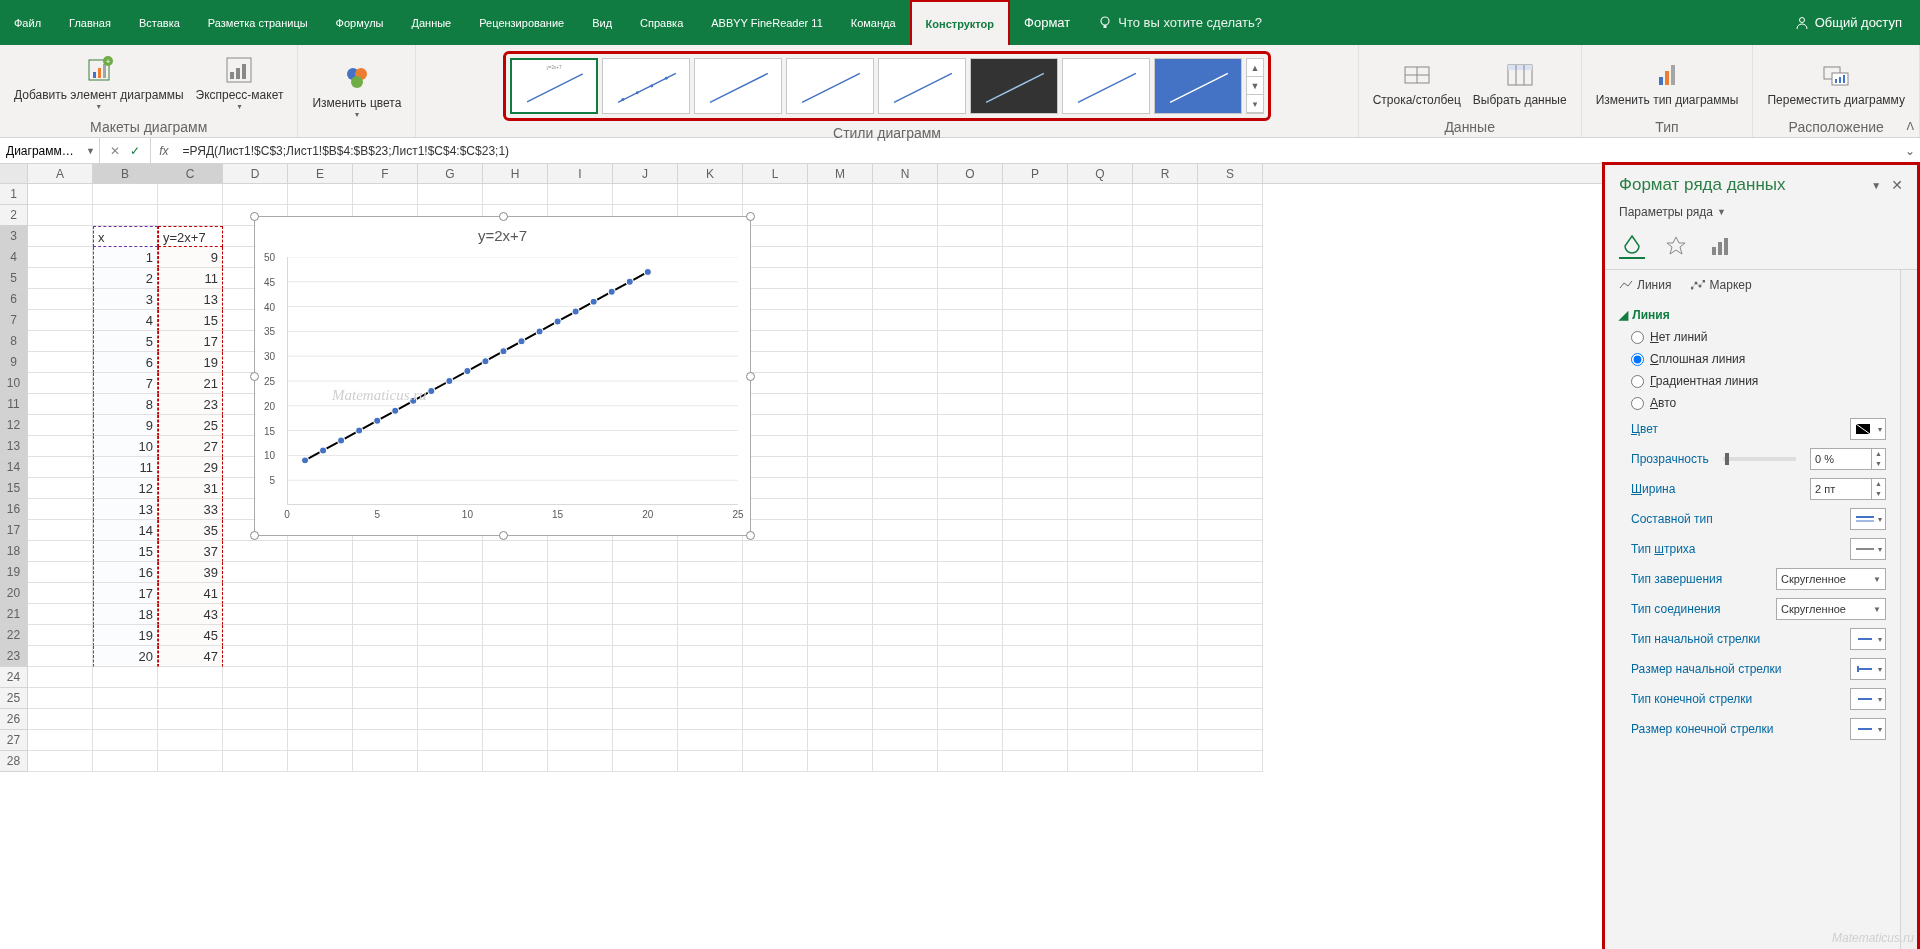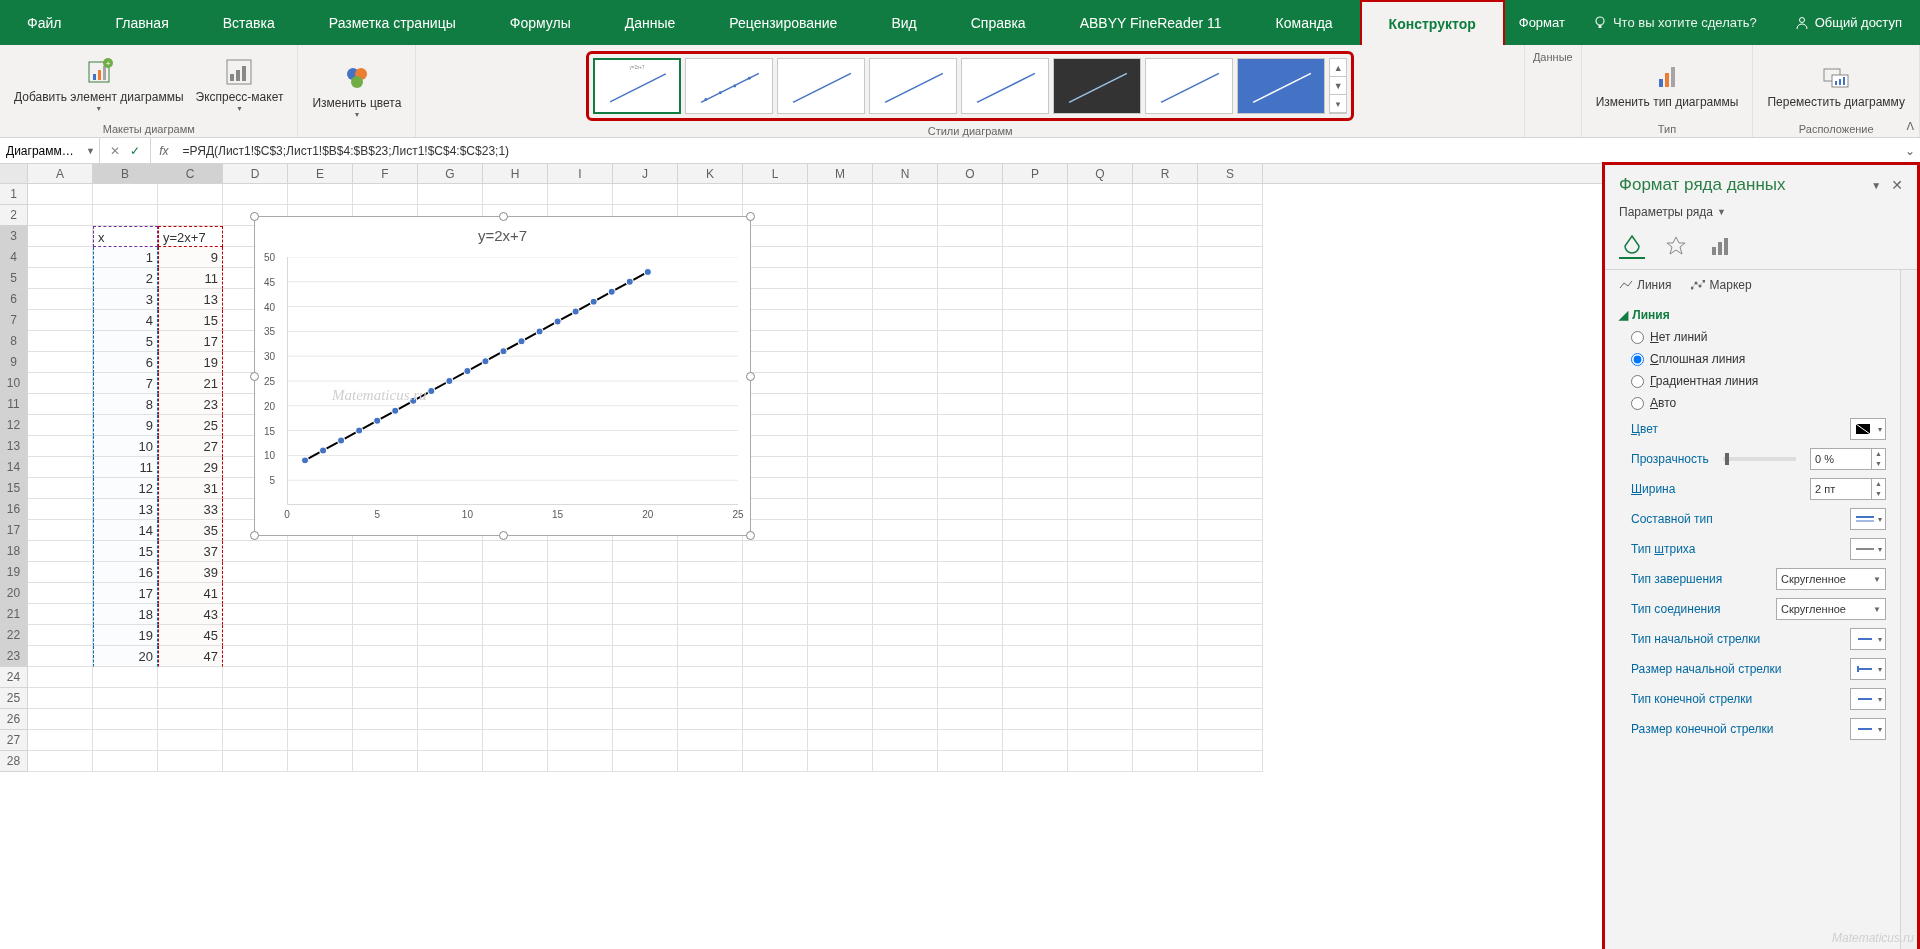--- a/index.html
+++ b/index.html
@@ -1,30 +1,30 @@
 <!DOCTYPE html>
 <html><head>
 <meta charset="utf-8">
 <style>
 *{box-sizing:border-box;margin:0;padding:0;font-family:"Segoe UI",Arial,sans-serif}
 body{background:#fff;font-size:12px;color:#333;overflow:hidden;width:1920px;height:949px;position:relative}
 .title-bar{height:45px;background:#107c41;display:flex;align-items:stretch;color:#fff}
 .tabs{display:flex;align-items:stretch}
-.tab{padding:0 27px;display:flex;align-items:center;cursor:pointer;font-size:14px}
+.tab{padding:0 14px;display:flex;align-items:center;cursor:pointer;font-size:11px}
 .tab.active{background:#f3f2f1;color:#107c41;font-weight:600;border:2px solid #c00000;border-bottom:none}
 .tab-format{padding:7px 14px;display:flex;align-items:center;font-size:13px}
 .tell-me{display:flex;align-items:center;padding:0 14px;font-size:13px;opacity:0.9}
 .tell-me svg{margin-right:6px}
 .spacer{flex:1}
 .share{display:flex;align-items:center;padding:0 18px;font-size:13px}
 .share svg{margin-right:6px}
 .ribbon{height:93px;background:#f3f2f1;border-bottom:1px solid #d4d4d4;display:flex;position:relative}
 .ribbon-group{padding:4px 8px 2px;display:flex;flex-direction:column;align-items:center;border-right:1px solid #e1e1e1;min-width:0}
 .ribbon-group-content{display:flex;flex:1;align-items:center}
-.ribbon-group-label{font-size:11px;color:#666;text-align:left;padding-top:2px}
+.ribbon-group-label{font-size:14px;color:#666;text-align:left;padding-top:2px}
 .ribbon-btn{display:flex;flex-direction:column;align-items:center;padding:2px 6px;cursor:pointer;text-align:center;font-size:12px;line-height:1.2}
 .ribbon-btn .icon{width:32px;height:32px;margin-bottom:2px;display:flex;align-items:center;justify-content:center}
 .chart-styles-box{border:3px solid #c00000;border-radius:6px;padding:4px;display:flex;flex-direction:column;flex:1;margin:2px 4px}
 .chart-styles{display:flex;gap:4px;flex:1}
 .style-thumb{width:88px;height:56px;background:#fff;border:1px solid #c8c8c8;cursor:pointer;position:relative;overflow:hidden}
 .style-thumb.sel{border:2px solid #107c41}
 .style-thumb-dark{background:#333}
 .style-thumb-blue{background:#4472c4}
 .style-thumb svg{width:100%;height:100%}
 .style-scroll{width:18px;display:flex;flex-direction:column;border:1px solid #c8c8c8;background:#fff}
@@ -227,20 +227,43 @@
             <div>▲</div>
             <div>▼</div>
             <div>▾</div>
           </div>
       </div>
     </div>
     <div class="ribbon-group-label">Стили диаграмм</div>
   </div>
 
   <div class="ribbon-group">
+    <div class="ribbon-group-content">
+      <div class="ribbon-btn">
+        <div class="icon">
+            <svg width="32" height="32">
+              <rect x="4" y="8" width="24" height="16" fill="none" stroke="#888"></rect>
+              <line x1="4" y1="16" x2="28" y2="16" stroke="#888"></line>
+              <line x1="16" y1="8" x2="16" y2="24" stroke="#888"></line>
+            </svg>
+          </div>
+        <span>Строка/столбец</span>
+      </div>
+      <div class="ribbon-btn">
+        <div class="icon">
+            <svg width="32" height="32">
+              <rect x="4" y="6" width="24" height="20" fill="none" stroke="#888"></rect>
+              <rect x="4" y="6" width="24" height="5" fill="#d9e1f2"></rect>
+              <line x1="12" y1="6" x2="12" y2="26" stroke="#888"></line>
+              <line x1="20" y1="6" x2="20" y2="26" stroke="#888"></line>
+            </svg>
+          </div>
+        <span>Выбрать данные</span>
+      </div>
+    </div>
     <div class="ribbon-group-label">Данные</div>
   </div>
 
   <div class="ribbon-group">
     <div class="ribbon-group-content">
       <div class="ribbon-btn">
         <div class="icon">
             <svg width="32" height="32">
               <rect x="8" y="18" width="4" height="8" fill="#4472c4"></rect>
               <rect x="14" y="12" width="4" height="14" fill="#ed7d31"></rect>

